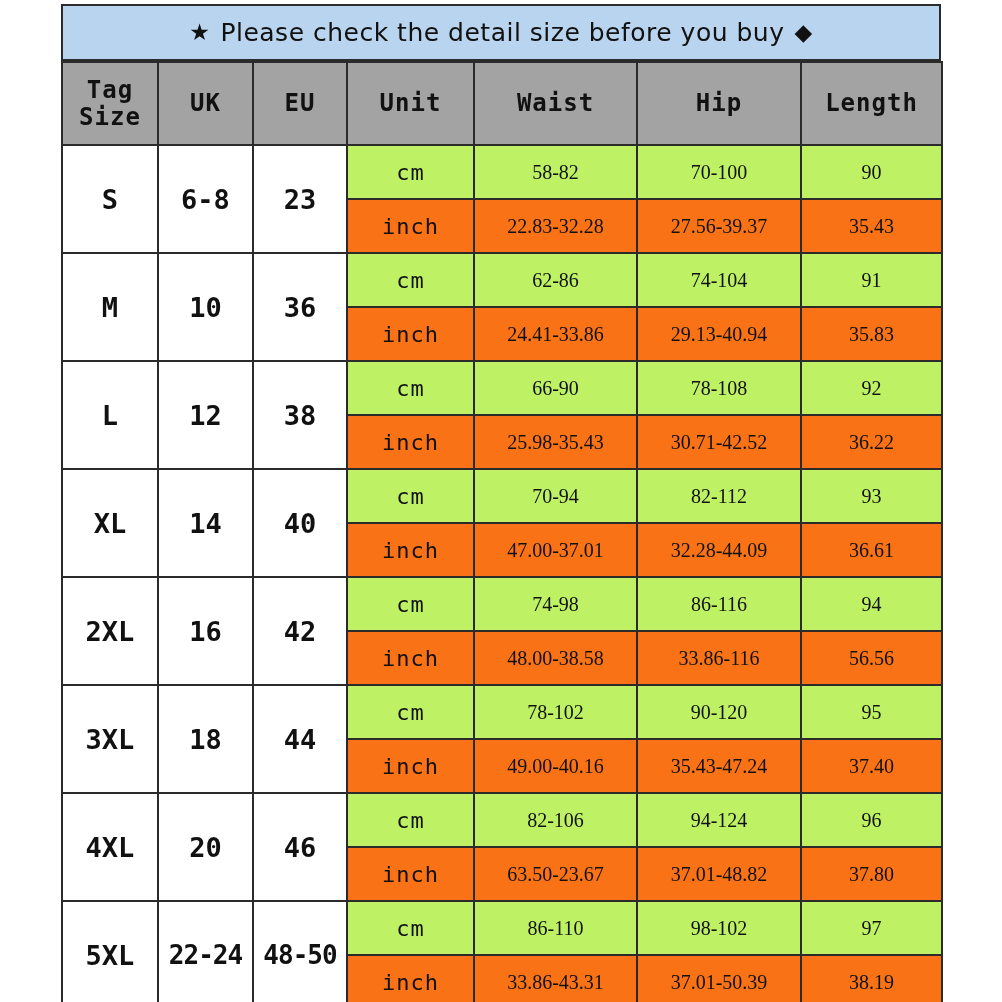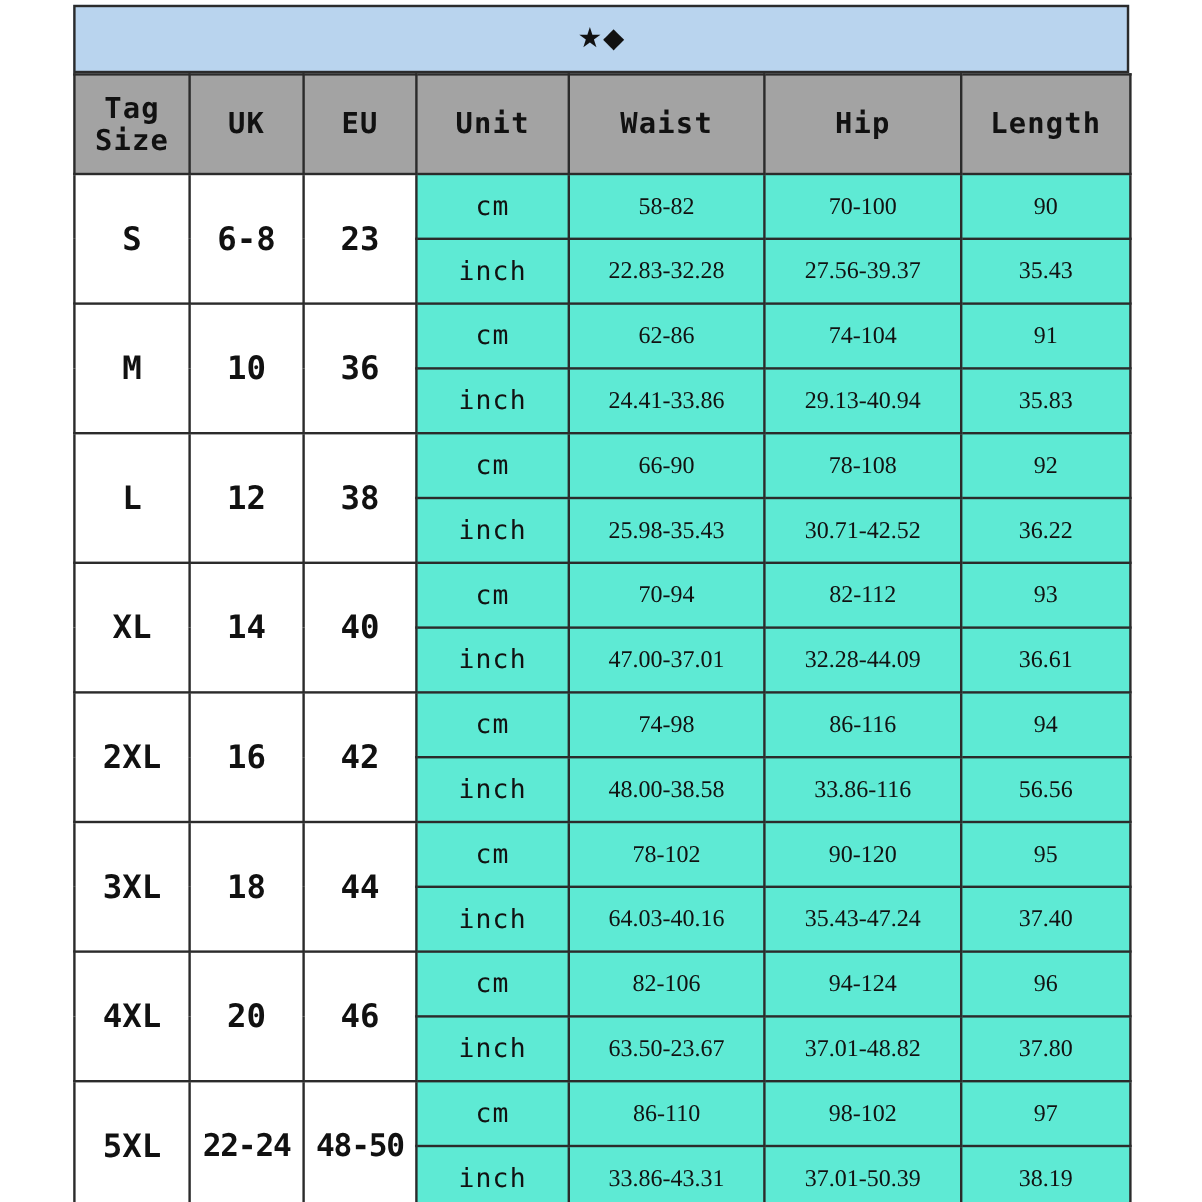--- a/index.html
+++ b/index.html
@@ -84,43 +84,44 @@
   td.unit {
     font-family: "DejaVu Sans Mono", monospace;
     font-size: 22px;
     letter-spacing: 1px;
   }
   td.val {
     font-family: Liberation Serif, serif;
     font-size: 20px;
   }
   tr.row-cm td.unit, tr.row-cm td.val {
-    background: #5eead4;
+    background: #bef264;
   }
   tr.row-inch td.unit, tr.row-inch td.val {
-    background: #5eead4;
+    background: #f97316;
   }
   tr.row-cm td, tr.row-inch td {
     height: 54px;
   }
   .col-tag { width: 96px; }
   .col-uk { width: 95px; }
   .col-eu { width: 94px; }
   .col-unit { width: 127px; }
   .col-waist { width: 163px; }
   .col-hip { width: 164px; }
   .col-length { width: 141px; }
 </style>
 </head>
 <body>
 
 <div id="sheet">
 
   <div class="banner">
     <span class="star">★</span>
+    <span class="txt">Please check the detail size before you buy</span>
     <span class="diamond">◆</span>
   </div>
 
   <table class="size-table">
     <colgroup>
       <col class="col-tag">
         <col class="col-uk">
         <col class="col-eu">
         <col class="col-unit">
       <col class="col-waist">
@@ -227,21 +228,21 @@
         <td class="sizecell" rowspan="2">3XL</td>
         <td class="sizecell" rowspan="2">18</td>
         <td class="sizecell" rowspan="2">44</td>
         <td class="unit">cm</td>
         <td class="val">78-102</td>
         <td class="val">90-120</td>
         <td class="val">95</td>
       </tr>
       <tr class="row-inch">
         <td class="unit">inch</td>
-        <td class="val">64.03-40.16</td>
+        <td class="val">49.00-40.16</td>
         <td class="val">35.43-47.24</td>
         <td class="val">37.40</td>
       </tr>
 
       <tr class="row-cm">
         <td class="sizecell" rowspan="2">4XL</td>
         <td class="sizecell" rowspan="2">20</td>
         <td class="sizecell" rowspan="2">46</td>
         <td class="unit">cm</td>
         <td class="val">82-106</td>

